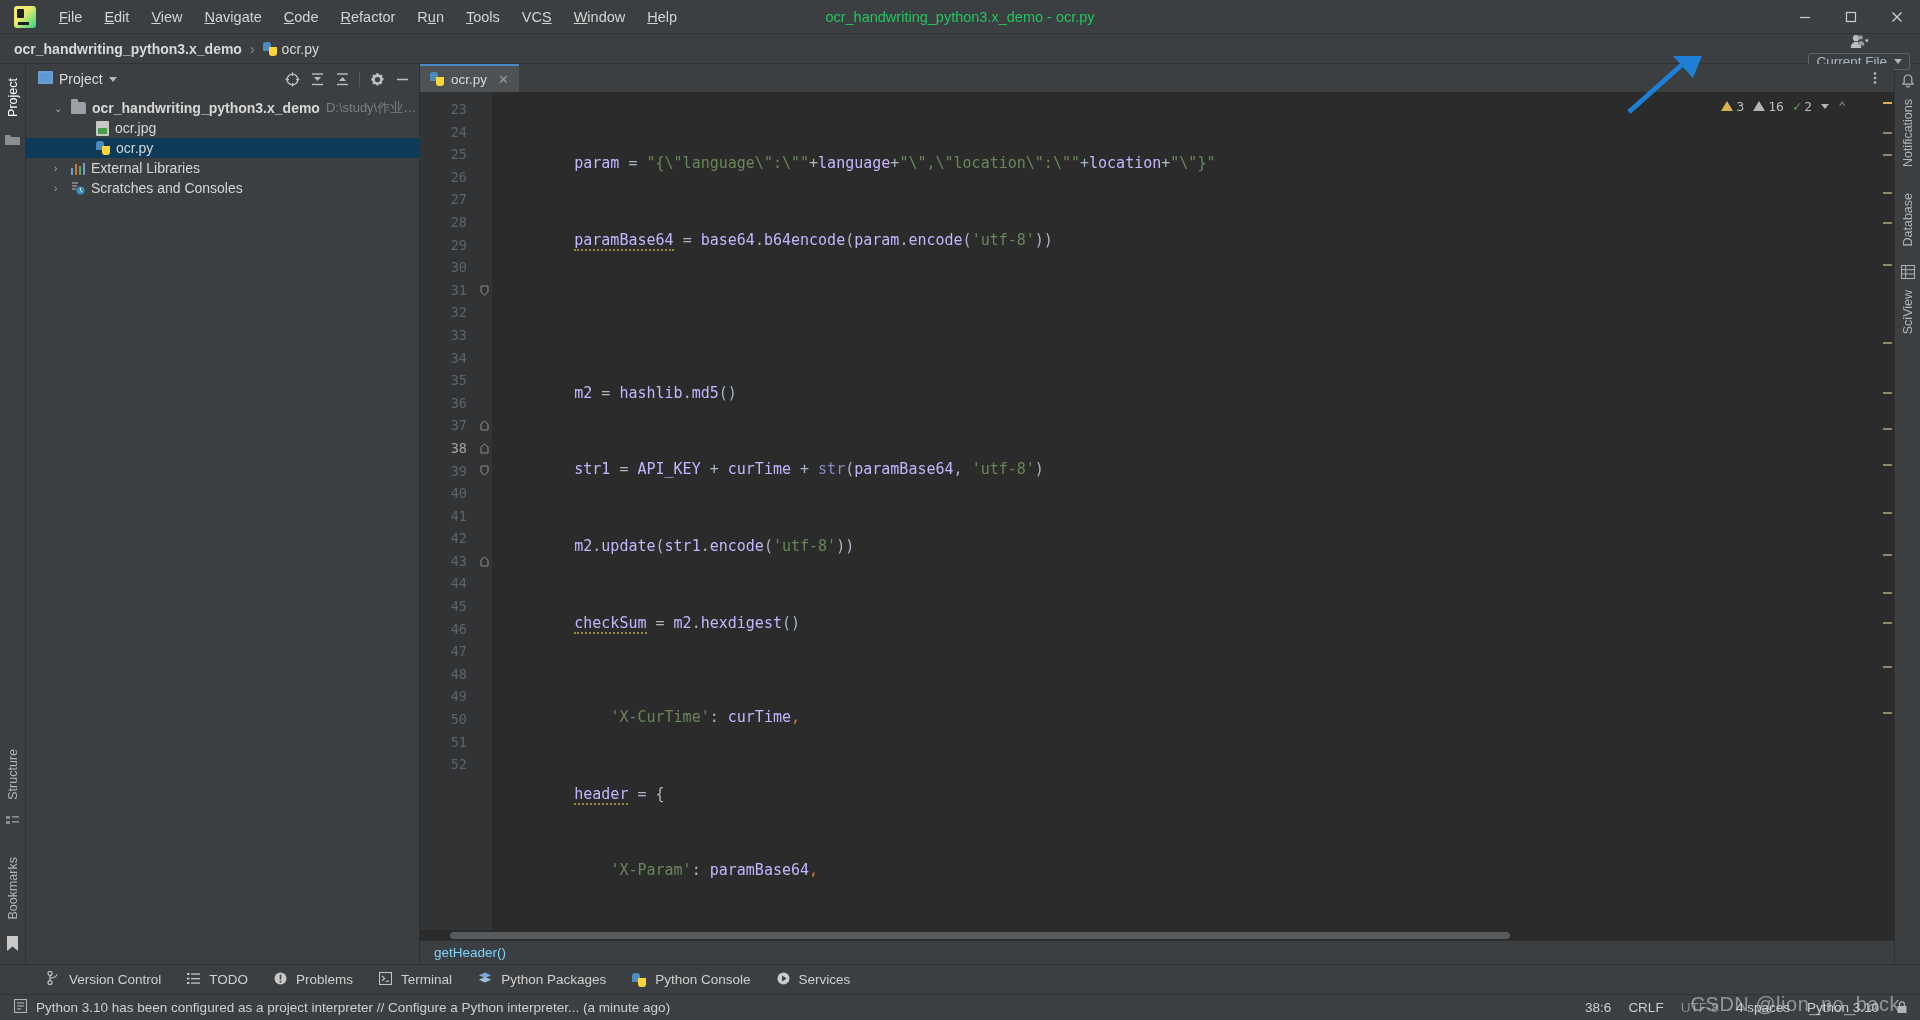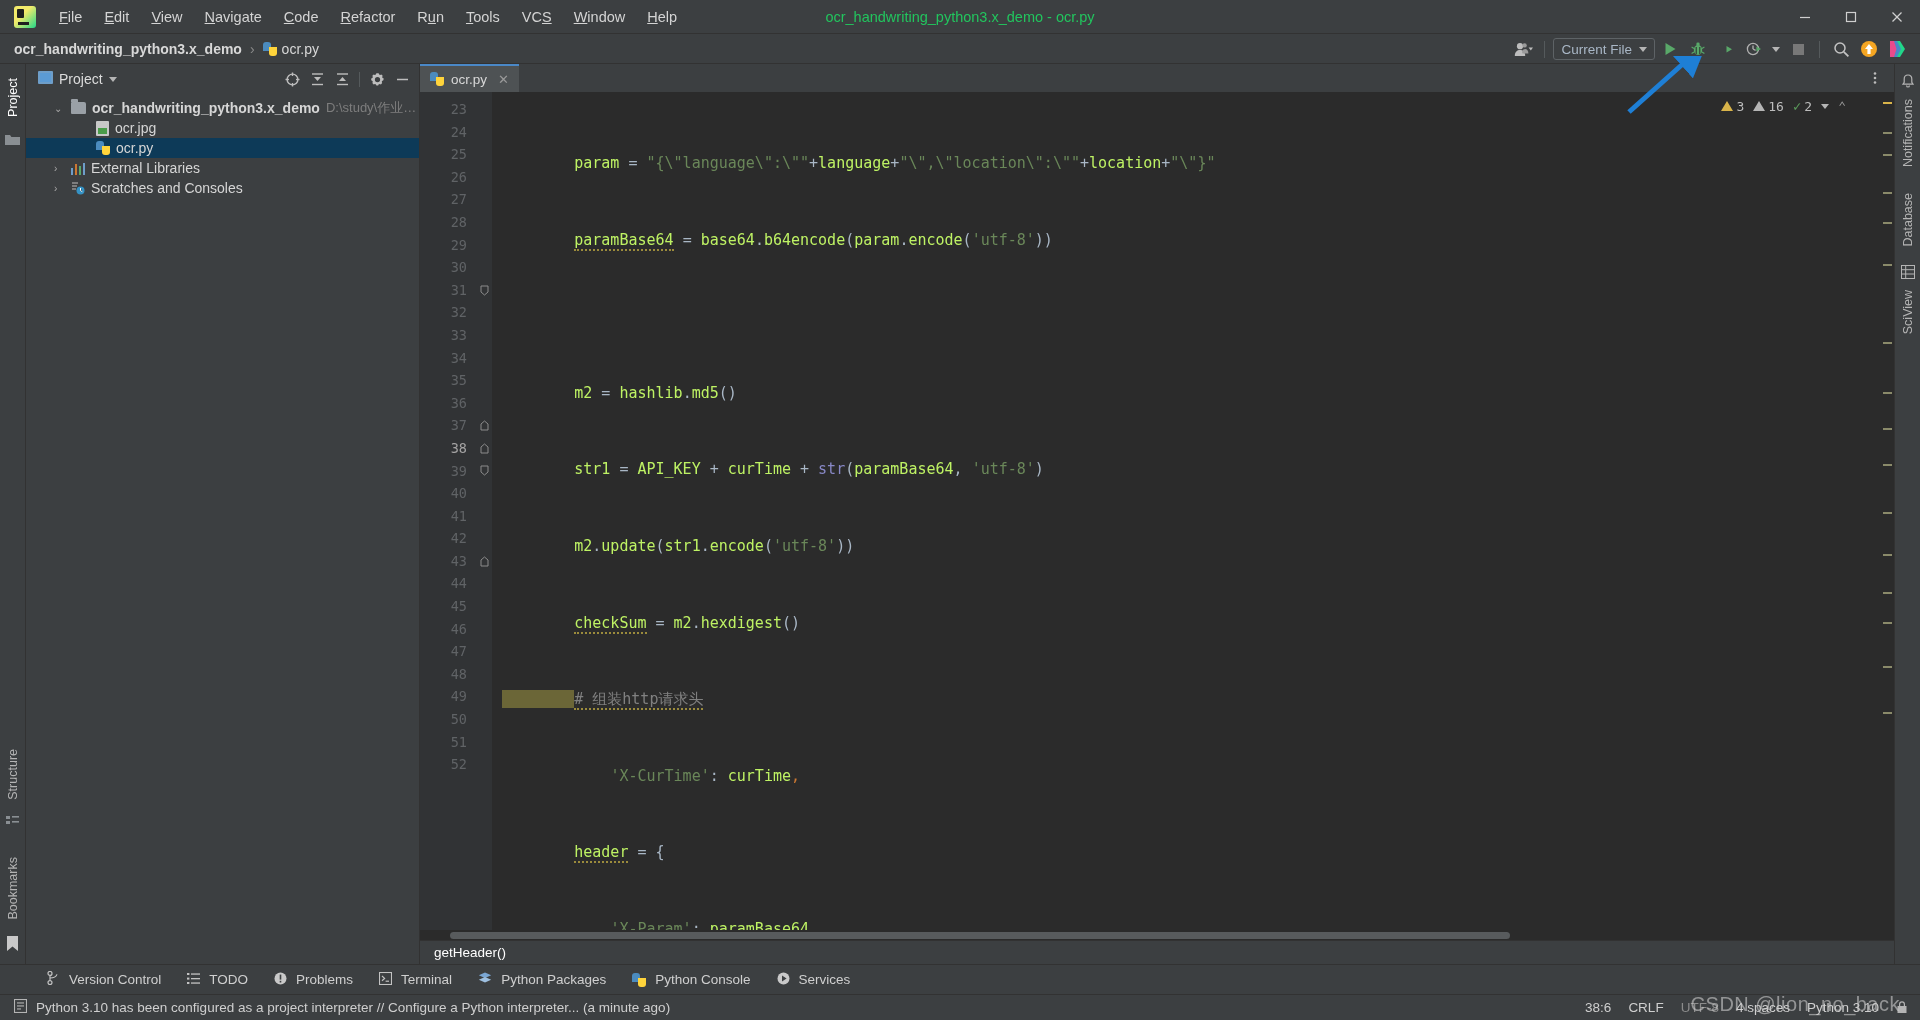--- a/index.html
+++ b/index.html
@@ -53,21 +53,21 @@
   .crumbs { display:flex; align-items:center; margin-left:14px; gap:2px; }
   .crumb { color:#d8d8d8; font-size:14px; font-weight:bold; white-space:nowrap; }
   .crumb.sep { color:#8a8a8a; font-weight:normal; margin:0 6px; }
   .crumb.file { font-weight:normal; display:flex; align-items:center; gap:5px; }
   .pyicon {
     width:14px; height:14px; position:relative; display:inline-block; flex:none;
   }
   .pyicon .b{position:absolute;left:0;top:0;width:8px;height:9px;background:#4b8bbe;border-radius:3px 3px 0 0;}
   .pyicon .y{position:absolute;right:0;bottom:0;width:8px;height:9px;background:#ffd43b;border-radius:0 0 3px 3px;}
 
-  .toolbar-right { position:absolute; right:10px; top:0; height:30px; display:flex; align-items:center; gap:2px; }
+  .toolbar-right { position:absolute; right:10px; top:0; height:30px; display:flex; align-items:center; gap:2px;flex-direction:column; }
   .tb-ico { width:26px; height:24px; display:flex; align-items:center; justify-content:center; border-radius:3px; color:#c3c3c3; }
   .vsep { width:1px; height:17px; background:#555a5c; margin:0 6px; }
   .runcfg {
     height:22px; border:1px solid #5e6366; border-radius:3px; display:flex; align-items:center;
     padding:0 7px; gap:7px; color:#a9b7c6; font-size:13.5px; background:#3c3f41; white-space:nowrap;
   }
   .caret { width:0;height:0;border-left:4px solid transparent;border-right:4px solid transparent;border-top:5px solid #b5b5b5; }
 
   
   .body-row { flex:1; display:flex; min-height:0; background:#3c3f41; }
@@ -139,21 +139,21 @@
     font-family:"DejaVu Sans Mono", monospace; font-size:15px; background:#2b2b2b;
     white-space:pre;
   }
   .cline { height:22.6px; line-height:22.6px; padding-left:10px; color:#a9b7c6; position:relative; }
 
   
   .kw   { color:#cc7832; }
   .str  { color:#6a8759; }
   .com  { color:#808080; }
   .bi   { color:#8888c6; }
-  .ident{ color:#bef264; }
+  .ident{ color:#c4b5fd; }
   .op   { color:#a9b7c6; }
   .err-wave { border-bottom:2px dotted #9b8b3c; }
   .hl-olive { background:#6b6637; }
 
   
   .inspect {
     position:absolute; right:34px; top:6px; display:flex; align-items:center; gap:9px;
     font-size:13px; color:#bdbdbd; z-index:5;
   }
   .ins-item { display:flex; align-items:center; gap:3px; }
@@ -167,21 +167,21 @@
 
   
   .rightstrip {
     width:26px; background:#3c3f41; border-left:1px solid #323232; flex:none;
     display:flex; flex-direction:column; align-items:center; padding-top:8px;
   }
 
   
   .crumbbar {
     height:24px; background:#3c3f41; display:flex; align-items:center; padding-left:14px;
-    font-size:13.5px; color:#ffffff; flex:none; border-top:1px solid #323232;
+    font-size:13.5px; color:#7dd3fc; flex:none; border-top:1px solid #323232;
   }
 
   
   .hscroll { height:10px; background:#2b2b2b; position:relative; flex:none; }
   .hscroll .thumb { position:absolute; left:30px; top:2px; height:7px; width:1060px; background:#585b5d; border-radius:4px; }
 
   
   .toolwin {
     height:30px; background:#3c3f41; display:flex; align-items:center; gap:0px;
     border-top:1px solid #323232; flex:none; padding-left:34px;
@@ -578,21 +578,20 @@
           <div class="cline"></div>
 
           <div class="cline">        <span class="ident">m2</span> <span class="op">=</span> <span class="ident">hashlib</span><span class="op">.</span><span class="ident">md5</span><span class="op">()</span></div>
 
           <div class="cline">        <span class="ident">str1</span> <span class="op">=</span> <span class="ident">API_KEY</span> <span class="op">+</span> <span class="ident">curTime</span> <span class="op">+</span> <span class="bi">str</span><span class="op">(</span><span class="ident">paramBase64</span><span class="op">,</span> <span class="str">'utf-8'</span><span class="op">)</span></div>
 
           <div class="cline">        <span class="ident">m2</span><span class="op">.</span><span class="ident">update</span><span class="op">(</span><span class="ident">str1</span><span class="op">.</span><span class="ident">encode</span><span class="op">(</span><span class="str">'utf-8'</span><span class="op">))</span></div>
 
           <div class="cline">        <span class="ident err-wave">checkSum</span> <span class="op">=</span> <span class="ident">m2</span><span class="op">.</span><span class="ident">hexdigest</span><span class="op">()</span></div>
 
-          <div class="cline"><span class="hl-olive">        </span><span class="com err-wave"># 组装http请求头</span></div>
 
           <div class="cline">            <span class="str">'X-CurTime'</span><span class="op">:</span> <span class="ident">curTime</span><span class="kw">,</span></div>
 
           <div class="cline">        <span class="ident err-wave">header</span> <span class="op">=</span> <span class="op">{</span></div>
 
           <div class="cline">            <span class="str">'X-Param'</span><span class="op">:</span> <span class="ident">paramBase64</span><span class="kw">,</span></div>
 
           
 
           

